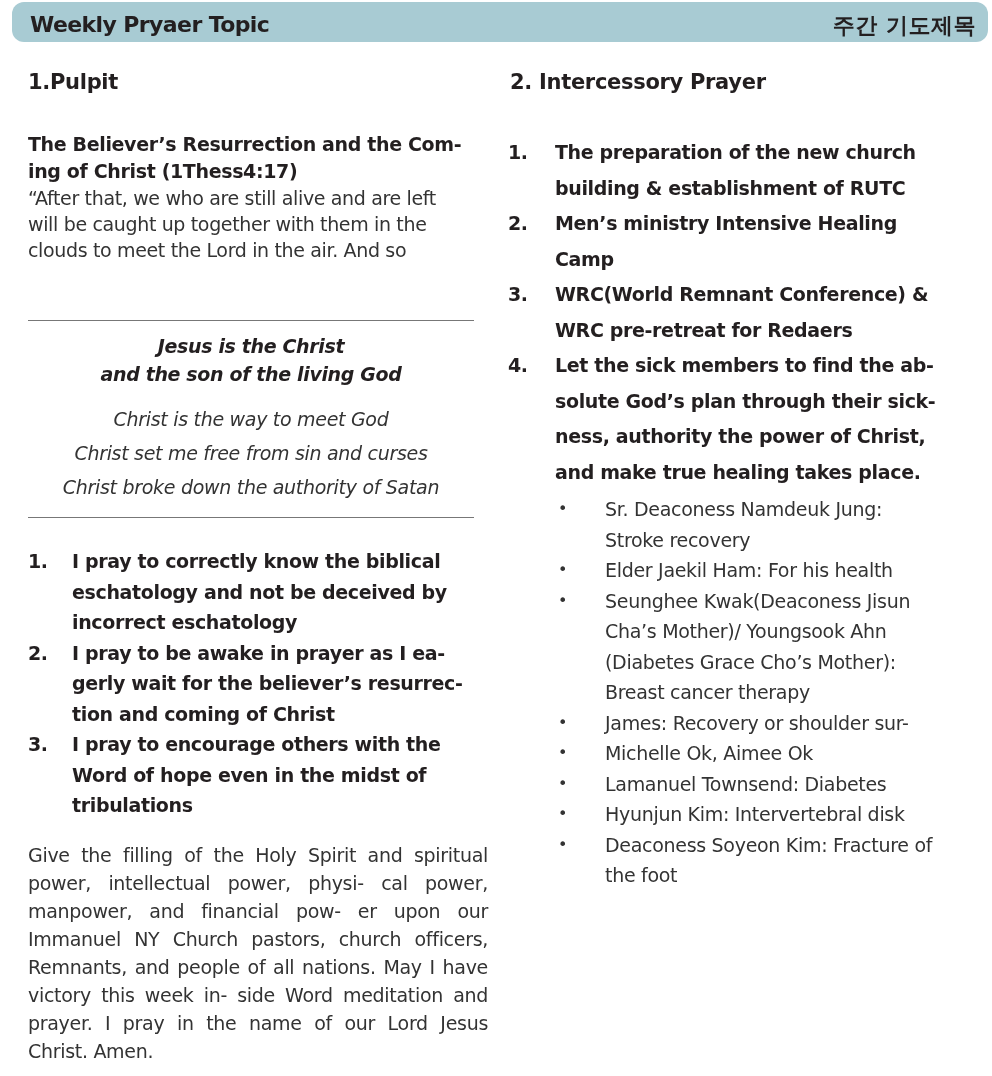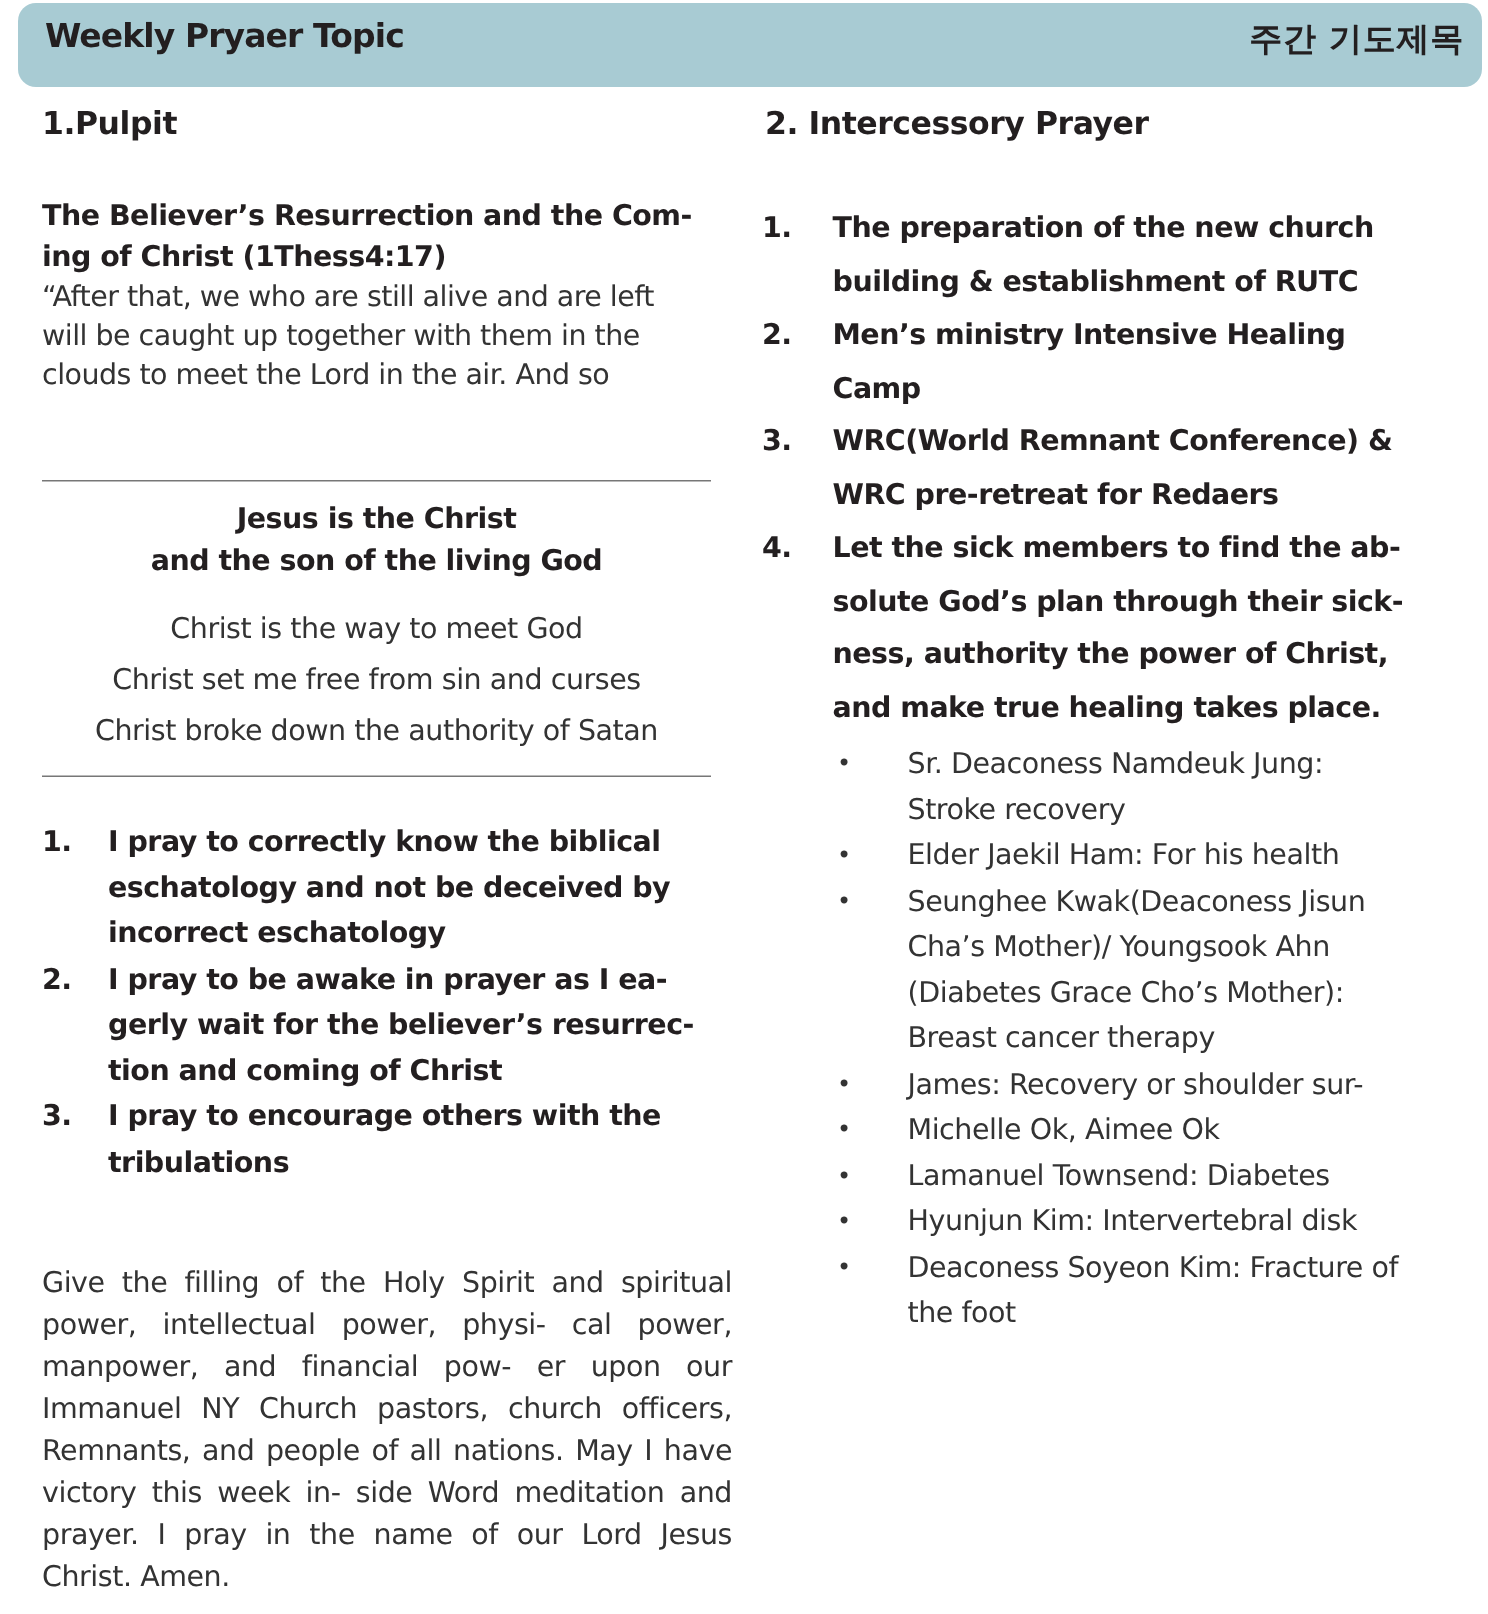--- a/index.html
+++ b/index.html
@@ -1,33 +1,33 @@
 <!DOCTYPE html>
 <html><head>
 <meta charset="utf-8">
 <style>
   html, body { margin:0; padding:0; background:#ffffff; }
   body { width:992px; height:1076px; position:relative; overflow:hidden;
          font-family:"DejaVu Sans", "Liberation Sans", sans-serif; color:#231f20; }
-  .header { position:absolute; left:12px; top:2px; width:976px; height:56px;
+  .header { position:absolute; left:12px; top:2px; width:976px; height:40px;
             background:#a8cbd3; border-radius:12px; }
   .header-left { position:absolute; left:18px; top:10px; font-size:22px; font-weight:bold;
                  letter-spacing:-0.6px; color:#231f20; }
   .header-right { position:absolute; right:12px; top:9px; font-size:22px; font-weight:bold;
                   color:#231f20; letter-spacing:0.5px; }
   .col { position:absolute; top:0; }
   .col-left { left:28px; width:448px; }
   .col-right { left:508px; width:470px; }
   .sec-title { position:absolute; font-size:21px; font-weight:bold; letter-spacing:-0.3px; white-space:nowrap; }
   .sermon-title { position:absolute; top:131px; left:0; width:470px; font-size:19px; font-weight:bold;
                   line-height:27px; letter-spacing:-0.35px; }
   .verse { position:absolute; top:185px; left:0; width:470px; font-size:19px; line-height:26px;
            color:#333; letter-spacing:-0.35px; }
   .rule { position:absolute; left:0; width:446px; height:0; border-top:1.5px solid #777; }
-  .center-block { position:absolute; left:0; width:446px; text-align:center; }
+  .center-block { position:absolute; left:0; width:446px; text-align:center;font-style:italic; }
   .ct-bold { font-size:19px; font-weight:bold; line-height:28px; letter-spacing:-0.35px; }
   .ct-norm { font-size:19px; line-height:34px; color:#333; letter-spacing:-0.3px; }
   ol.bold-list { position:absolute; margin:0; padding:0; list-style:none; }
   ol.bold-list li { position:relative; font-weight:bold; font-size:19px; letter-spacing:-0.35px; }
   ol.bold-list li .num { position:absolute; left:0; top:0; }
   .left-list { top:546px; left:0; width:470px; }
   .left-list li { padding-left:44px; line-height:30.5px; }
   .closing { position:absolute; top:841px; left:0; width:460px; font-size:19px; line-height:28px;
              text-align:justify; color:#333; letter-spacing:-0.3px; }
   .right-list { top:135px; left:0; width:470px; }
@@ -83,20 +83,21 @@
     </li>
     <li>
       <span class="num">2.</span>
       <div>I pray to be awake in prayer as I ea-</div>
       <div>gerly wait for the believer’s resurrec-</div>
       <div>tion and coming of Christ</div>
     </li>
     <li>
       <span class="num">3.</span>
       <div>I pray to encourage others with the</div>
+      <div>Word of hope even in the midst of</div>
       <div>tribulations</div>
     </li>
   </ol>
 
   <div class="closing">Give the filling of the Holy Spirit and spiritual power, intellectual power, physi- cal power, manpower, and financial pow- er upon our Immanuel NY Church pastors, church officers, Remnants, and people of all nations. May I have victory this week in- side Word meditation and prayer. I pray in the name of our Lord Jesus Christ. Amen.</div>
 </div>
 
 <div class="col col-right">
   <div class="sec-title" style="top:70px;left:2px;">2. Intercessory Prayer</div>
 

